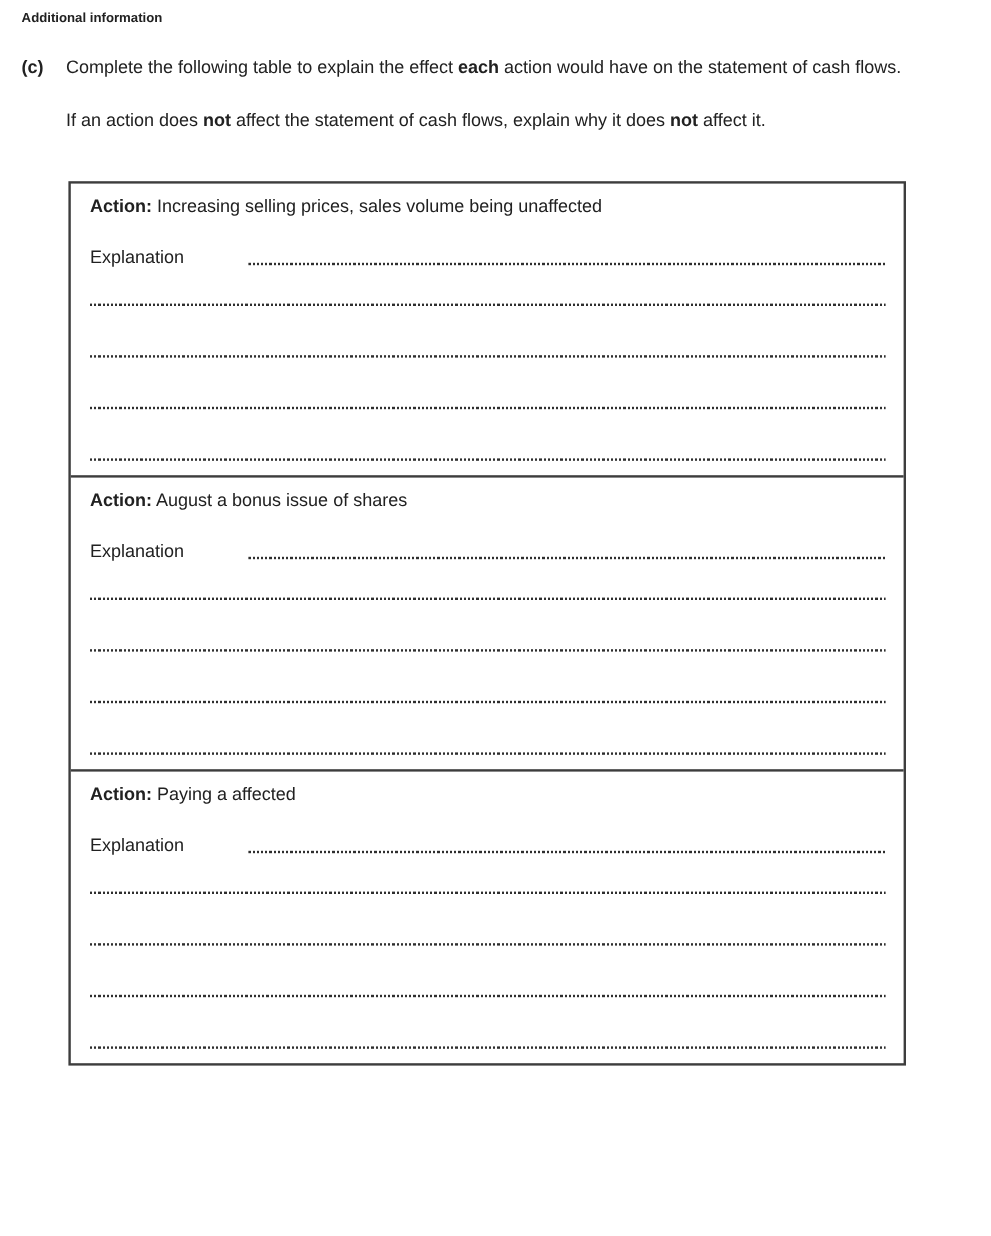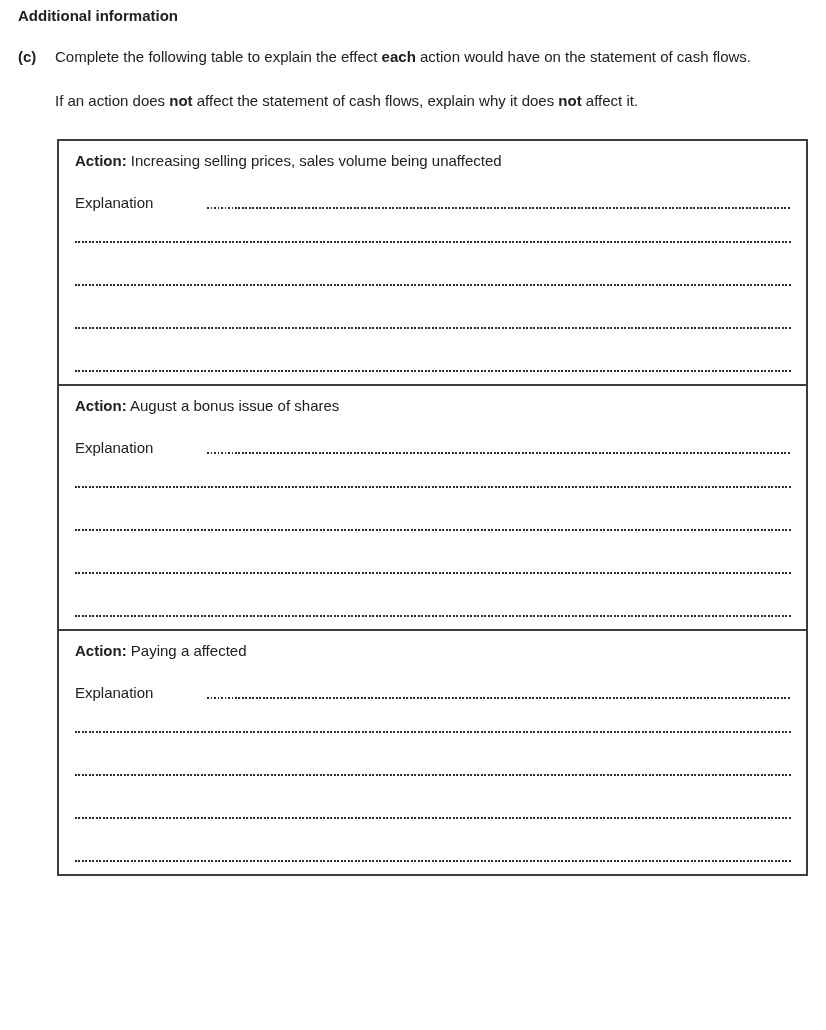--- a/index.html
+++ b/index.html
@@ -14,21 +14,21 @@
     font-family: "Liberation Sans", sans-serif;
     color: #212121;
   }
   .page {
     box-sizing: border-box;
     width: 826px;
     height: 1030px;
     padding: 5px 14px 0 18px;
   }
   .heading {
-    font-size: 15px;
+    font-size: 11px;
     font-weight: bold;
     line-height: 21px;
     margin: 0 0 20px 0;
   }
   .para {
     font-size: 15px;
     line-height: 21px;
     text-align: justify;
     margin: 0 0 22px 0;
   }
@@ -38,25 +38,25 @@
   }
   .q-label {
     flex: none;
     width: 37px;
     font-size: 15px;
     line-height: 21px;
     font-weight: bold;
   }
   .q-body { flex: 1; min-width: 0; }
   .q-body .para { margin-bottom: 23px; }
-  .q-body .para.last { margin-bottom: 28px; }
+  .q-body .para.last { margin-bottom: 40px; }
 
   .answer-table {
     margin-left: 39px;
-    width: 751px;
+    width: 698px;
     box-sizing: border-box;
     border: 2px solid #3d3d3d;
     background: #ffffff;
   }
   .cell {
     padding: 9px 15px 12px 16px;
   }
   .cell + .cell {
     border-top: 2px solid #3d3d3d;
   }

